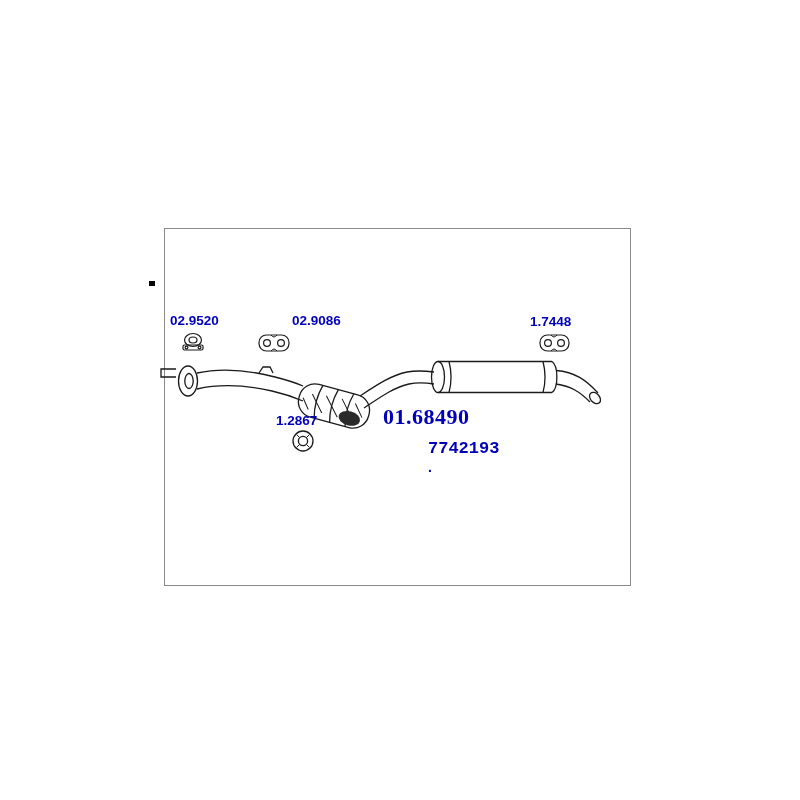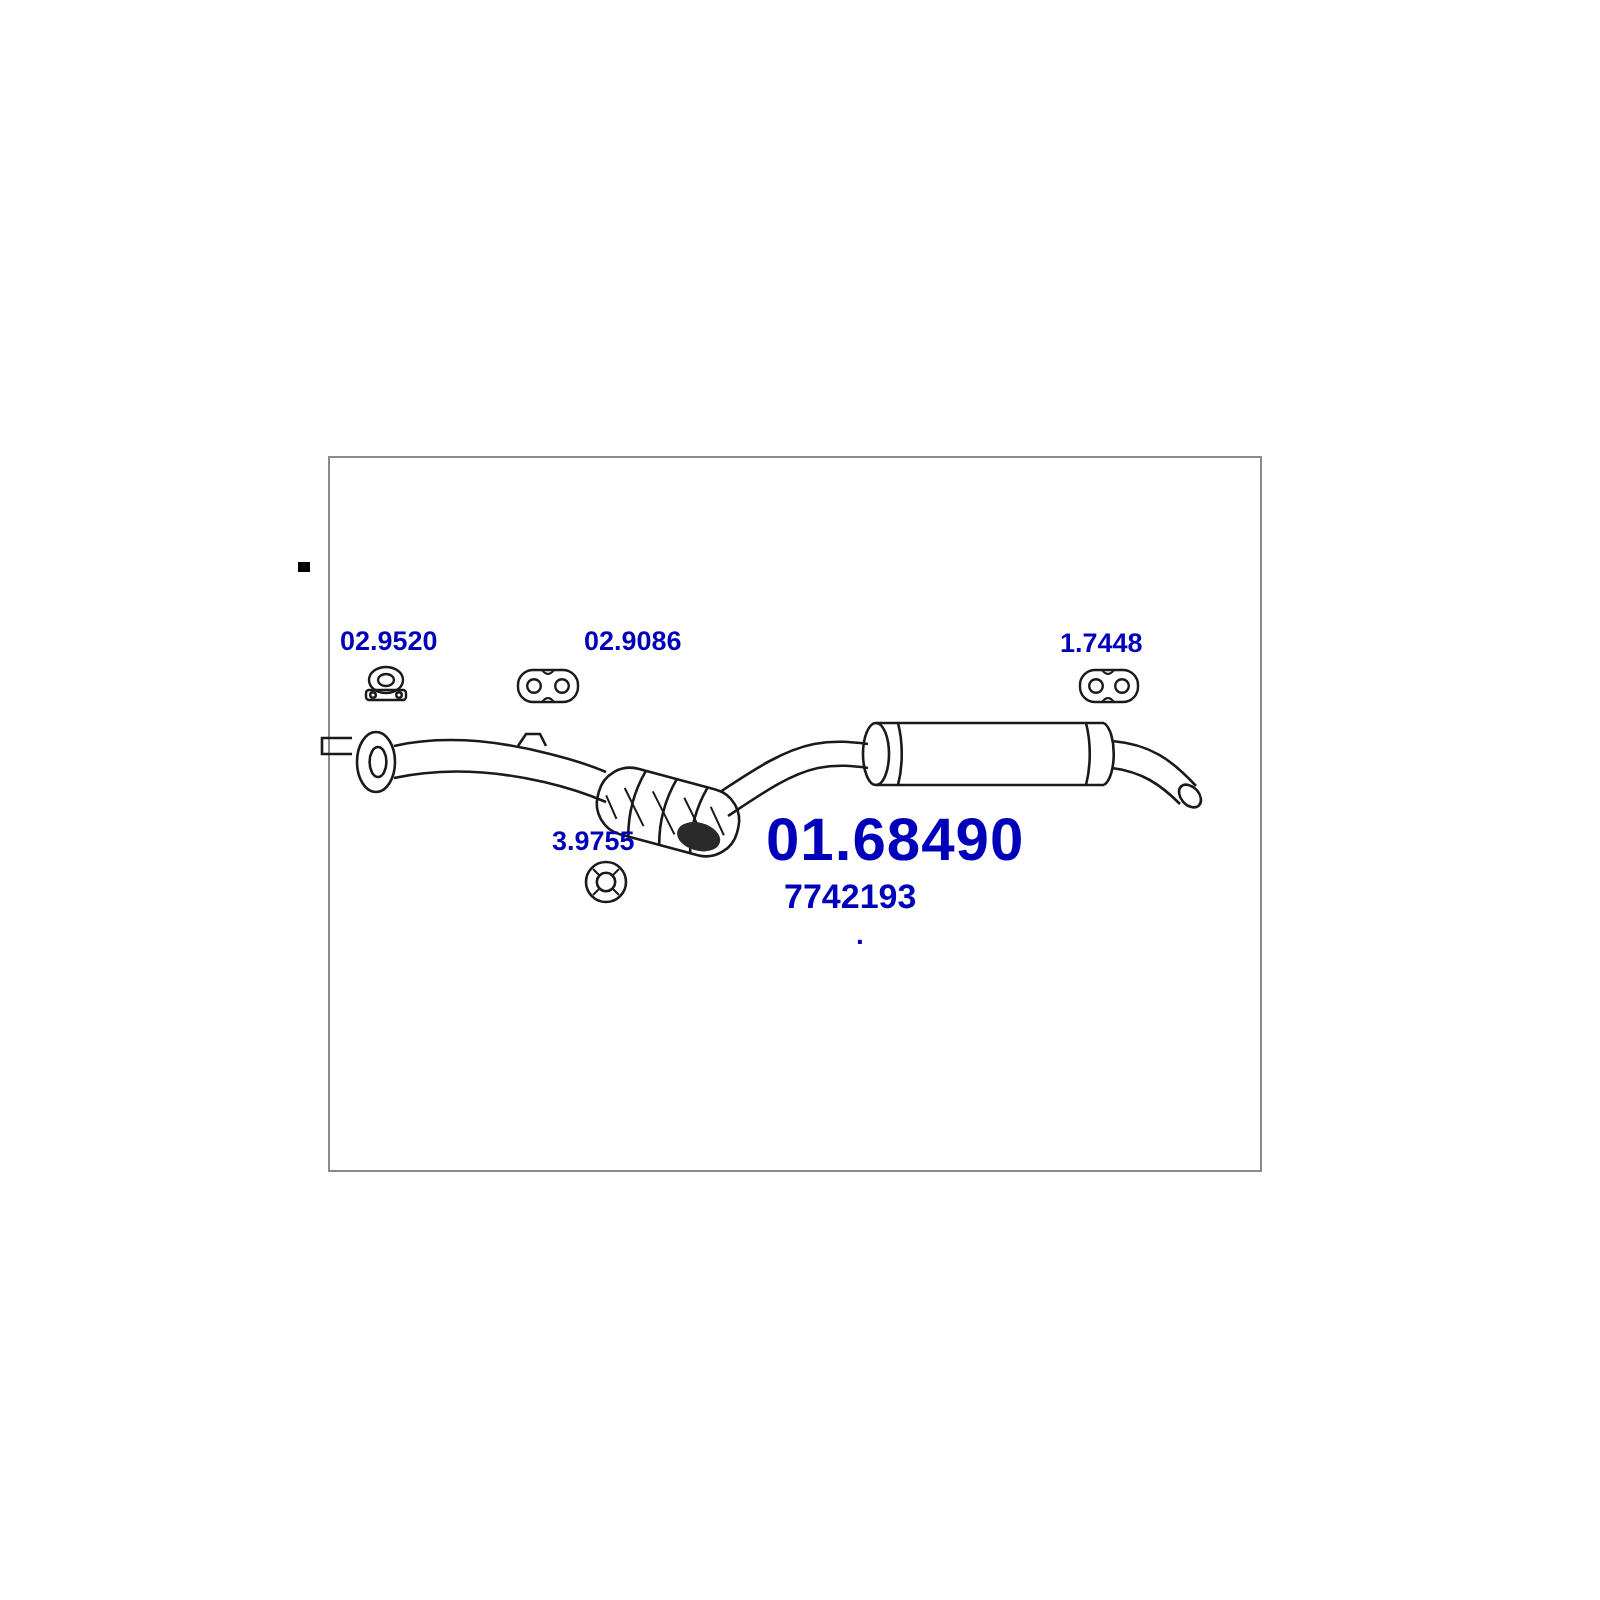--- a/index.html
+++ b/index.html
@@ -24,21 +24,21 @@
     pointer-events: none;
   }
   .code {
     position: absolute;
     color: #0000bb;
     font-weight: 700;
     white-space: nowrap;
     line-height: 1;
   }
   .code-sm  { font-size: 13.5px; }
-  .code-main { font-size: 30px; letter-spacing: 0.5px; }
+  .code-main { font-size: 22px; letter-spacing: 0.5px; font-family: Liberation Serif, serif; }
   .code-oe  { font-size: 17px; }
   .code-dot { font-size: 14px; }
   .mark {
     position: absolute;
     background: #000000;
   }
   .mark-left  { left: 149px; top: 281px; width: 6px; height: 5px; }
   .mark-right { left: 623px; top: 403px; width: 6px; height: 6px; }
 </style>
 </head>
@@ -125,21 +125,21 @@
       <path d="M296.5,434.5 l3,3 M309.5,434.5 l-3,3 M296.5,447.5 l3,-3 M309.5,447.5 l-3,-3" stroke-width="1"></path>
     </g>
   </svg>
 
   <div class="code code-sm" style="left:170px; top:314px;text-align:center;">02.9520</div>
 
   <div class="code code-sm" style="left:249px; top:314px;margin-left:43px;">02.9086</div>
 
   <div class="code code-sm" style="left:530px; top:315px;">1.7448</div>
 
-  <div class="code code-sm" style="left:276px; top:414px;">3.9755</div>
+  <div class="code code-sm" style="left:276px; top:414px;">1.2867</div>
 
   <div class="code code-main" style="left:383px; top:406px;">01.68490</div>
 
-  <div class="code code-oe" style="left:392px; top:440px;">7742193</div>
+  <div class="code code-oe" style="left:428px; top:440px;font-family:Liberation Mono, monospace;">7742193</div>
 
   <div class="code code-dot" style="left:428px; top:460px;">.</div>
 
 </div>
 
 </body></html>

